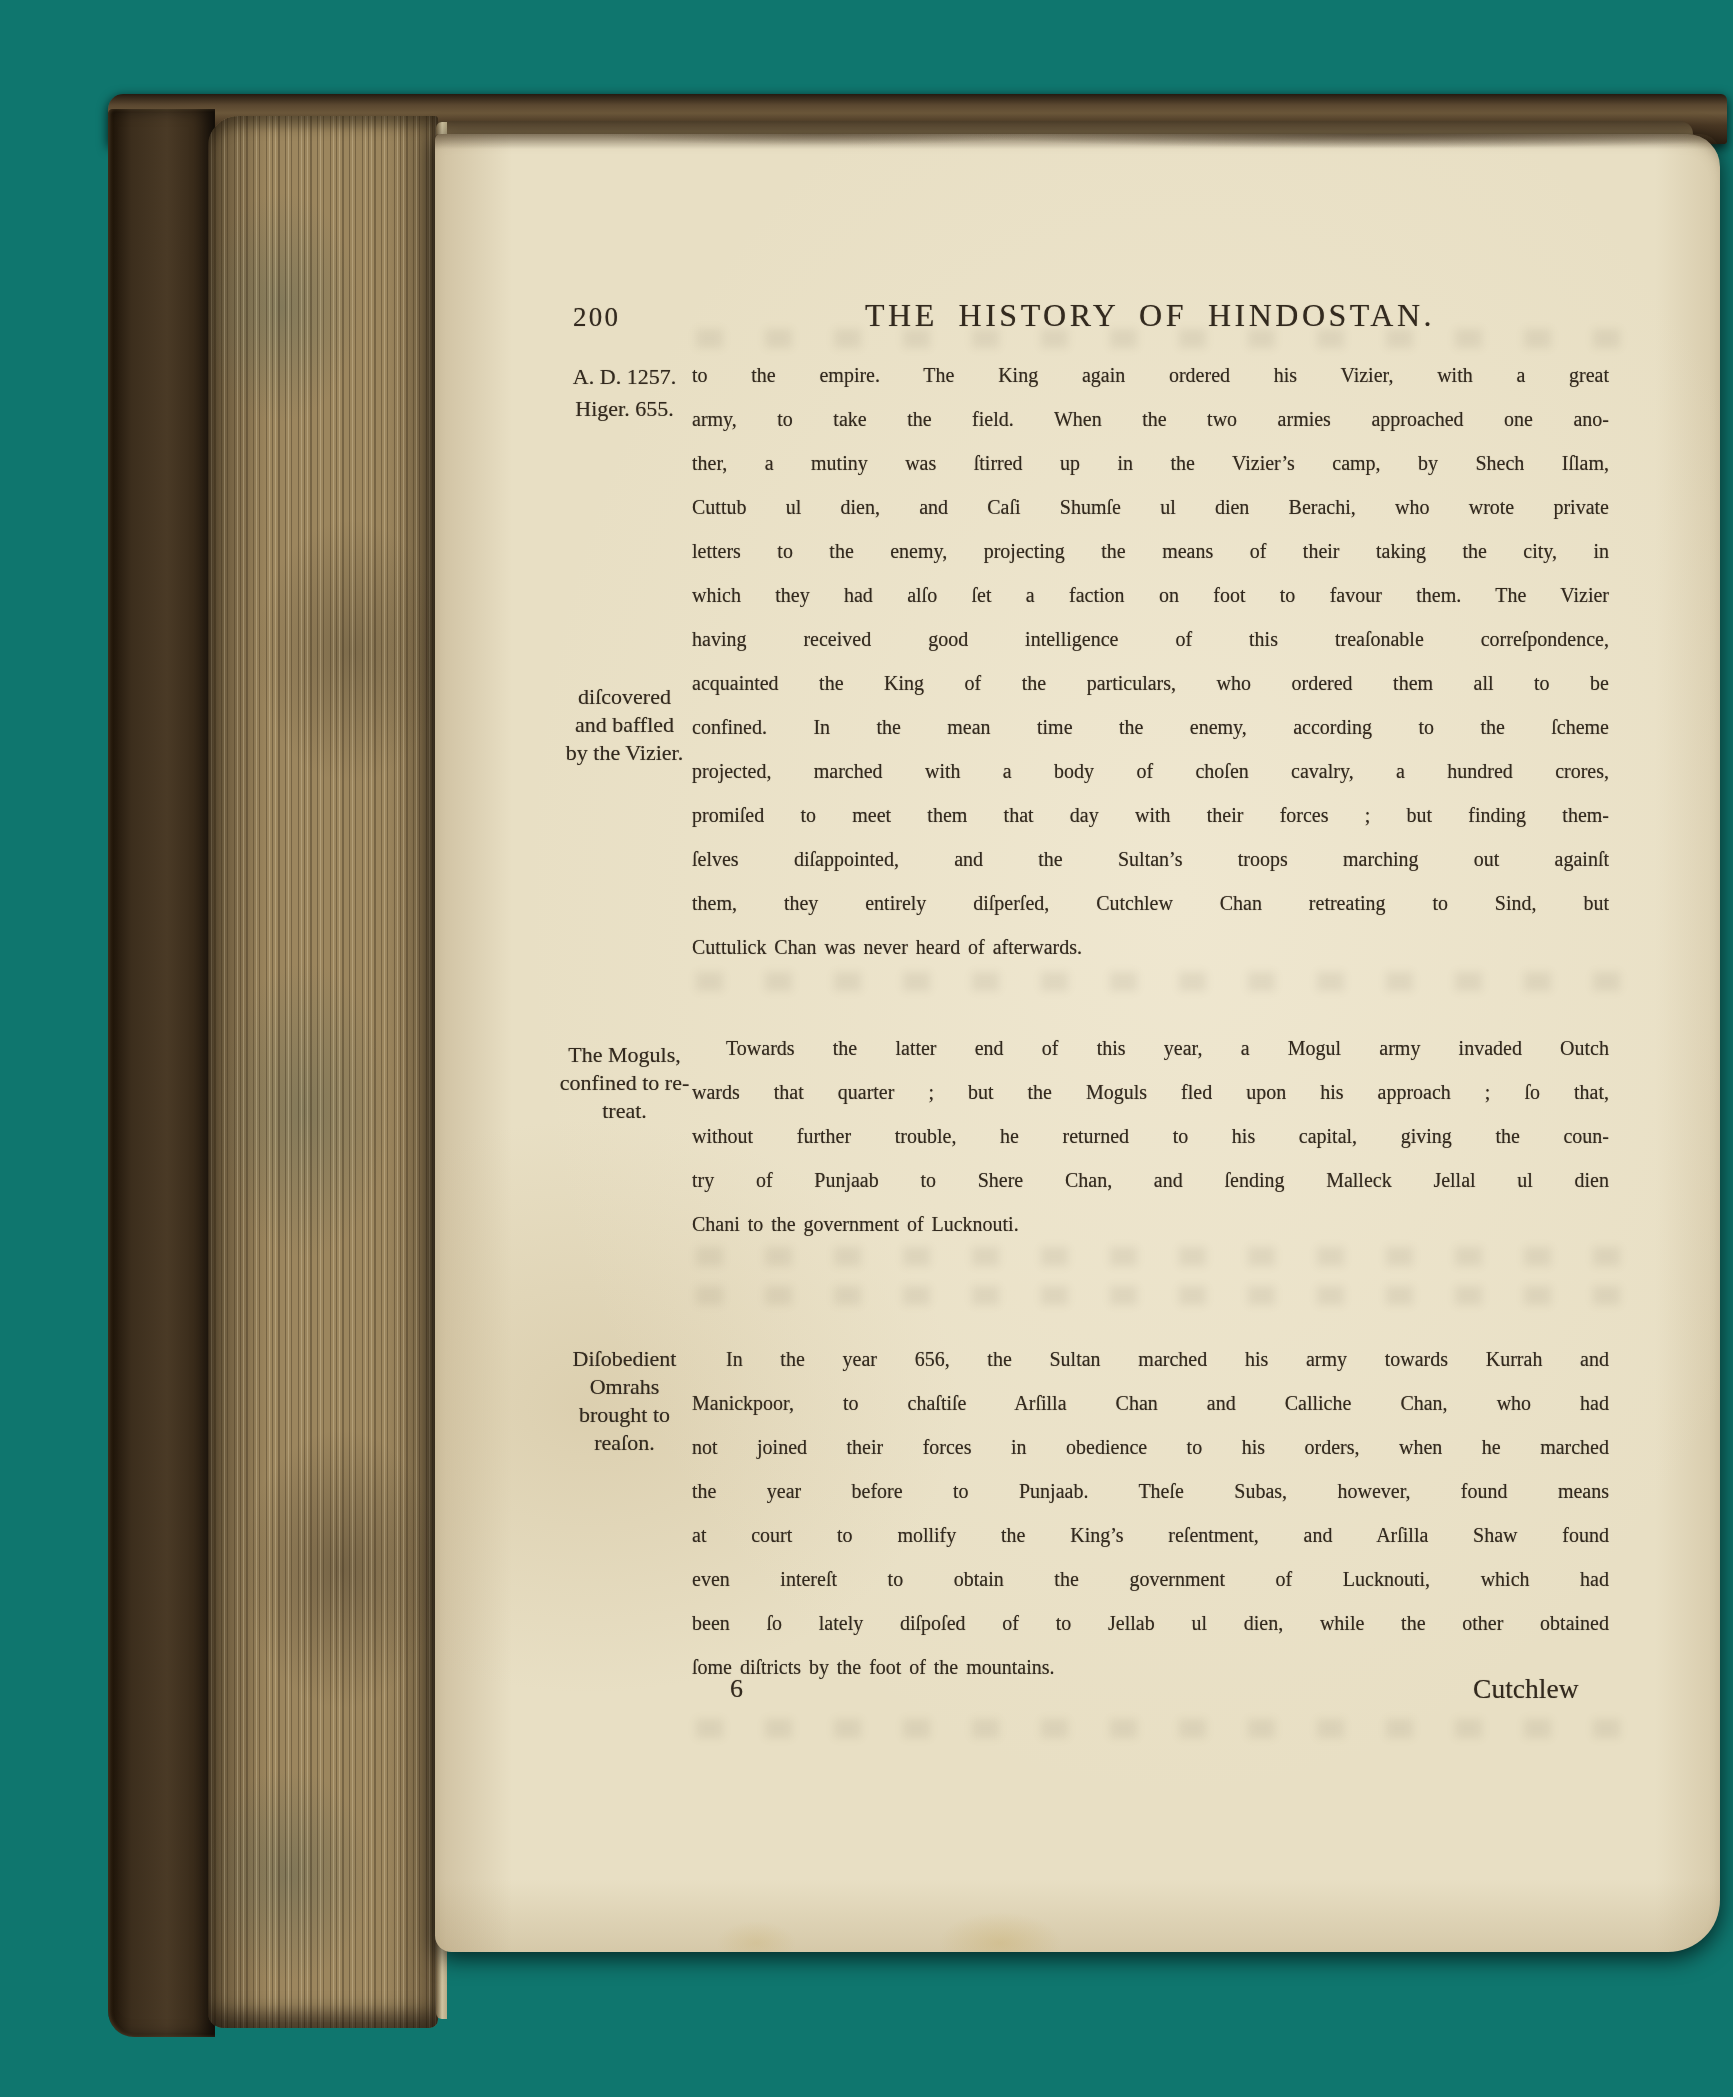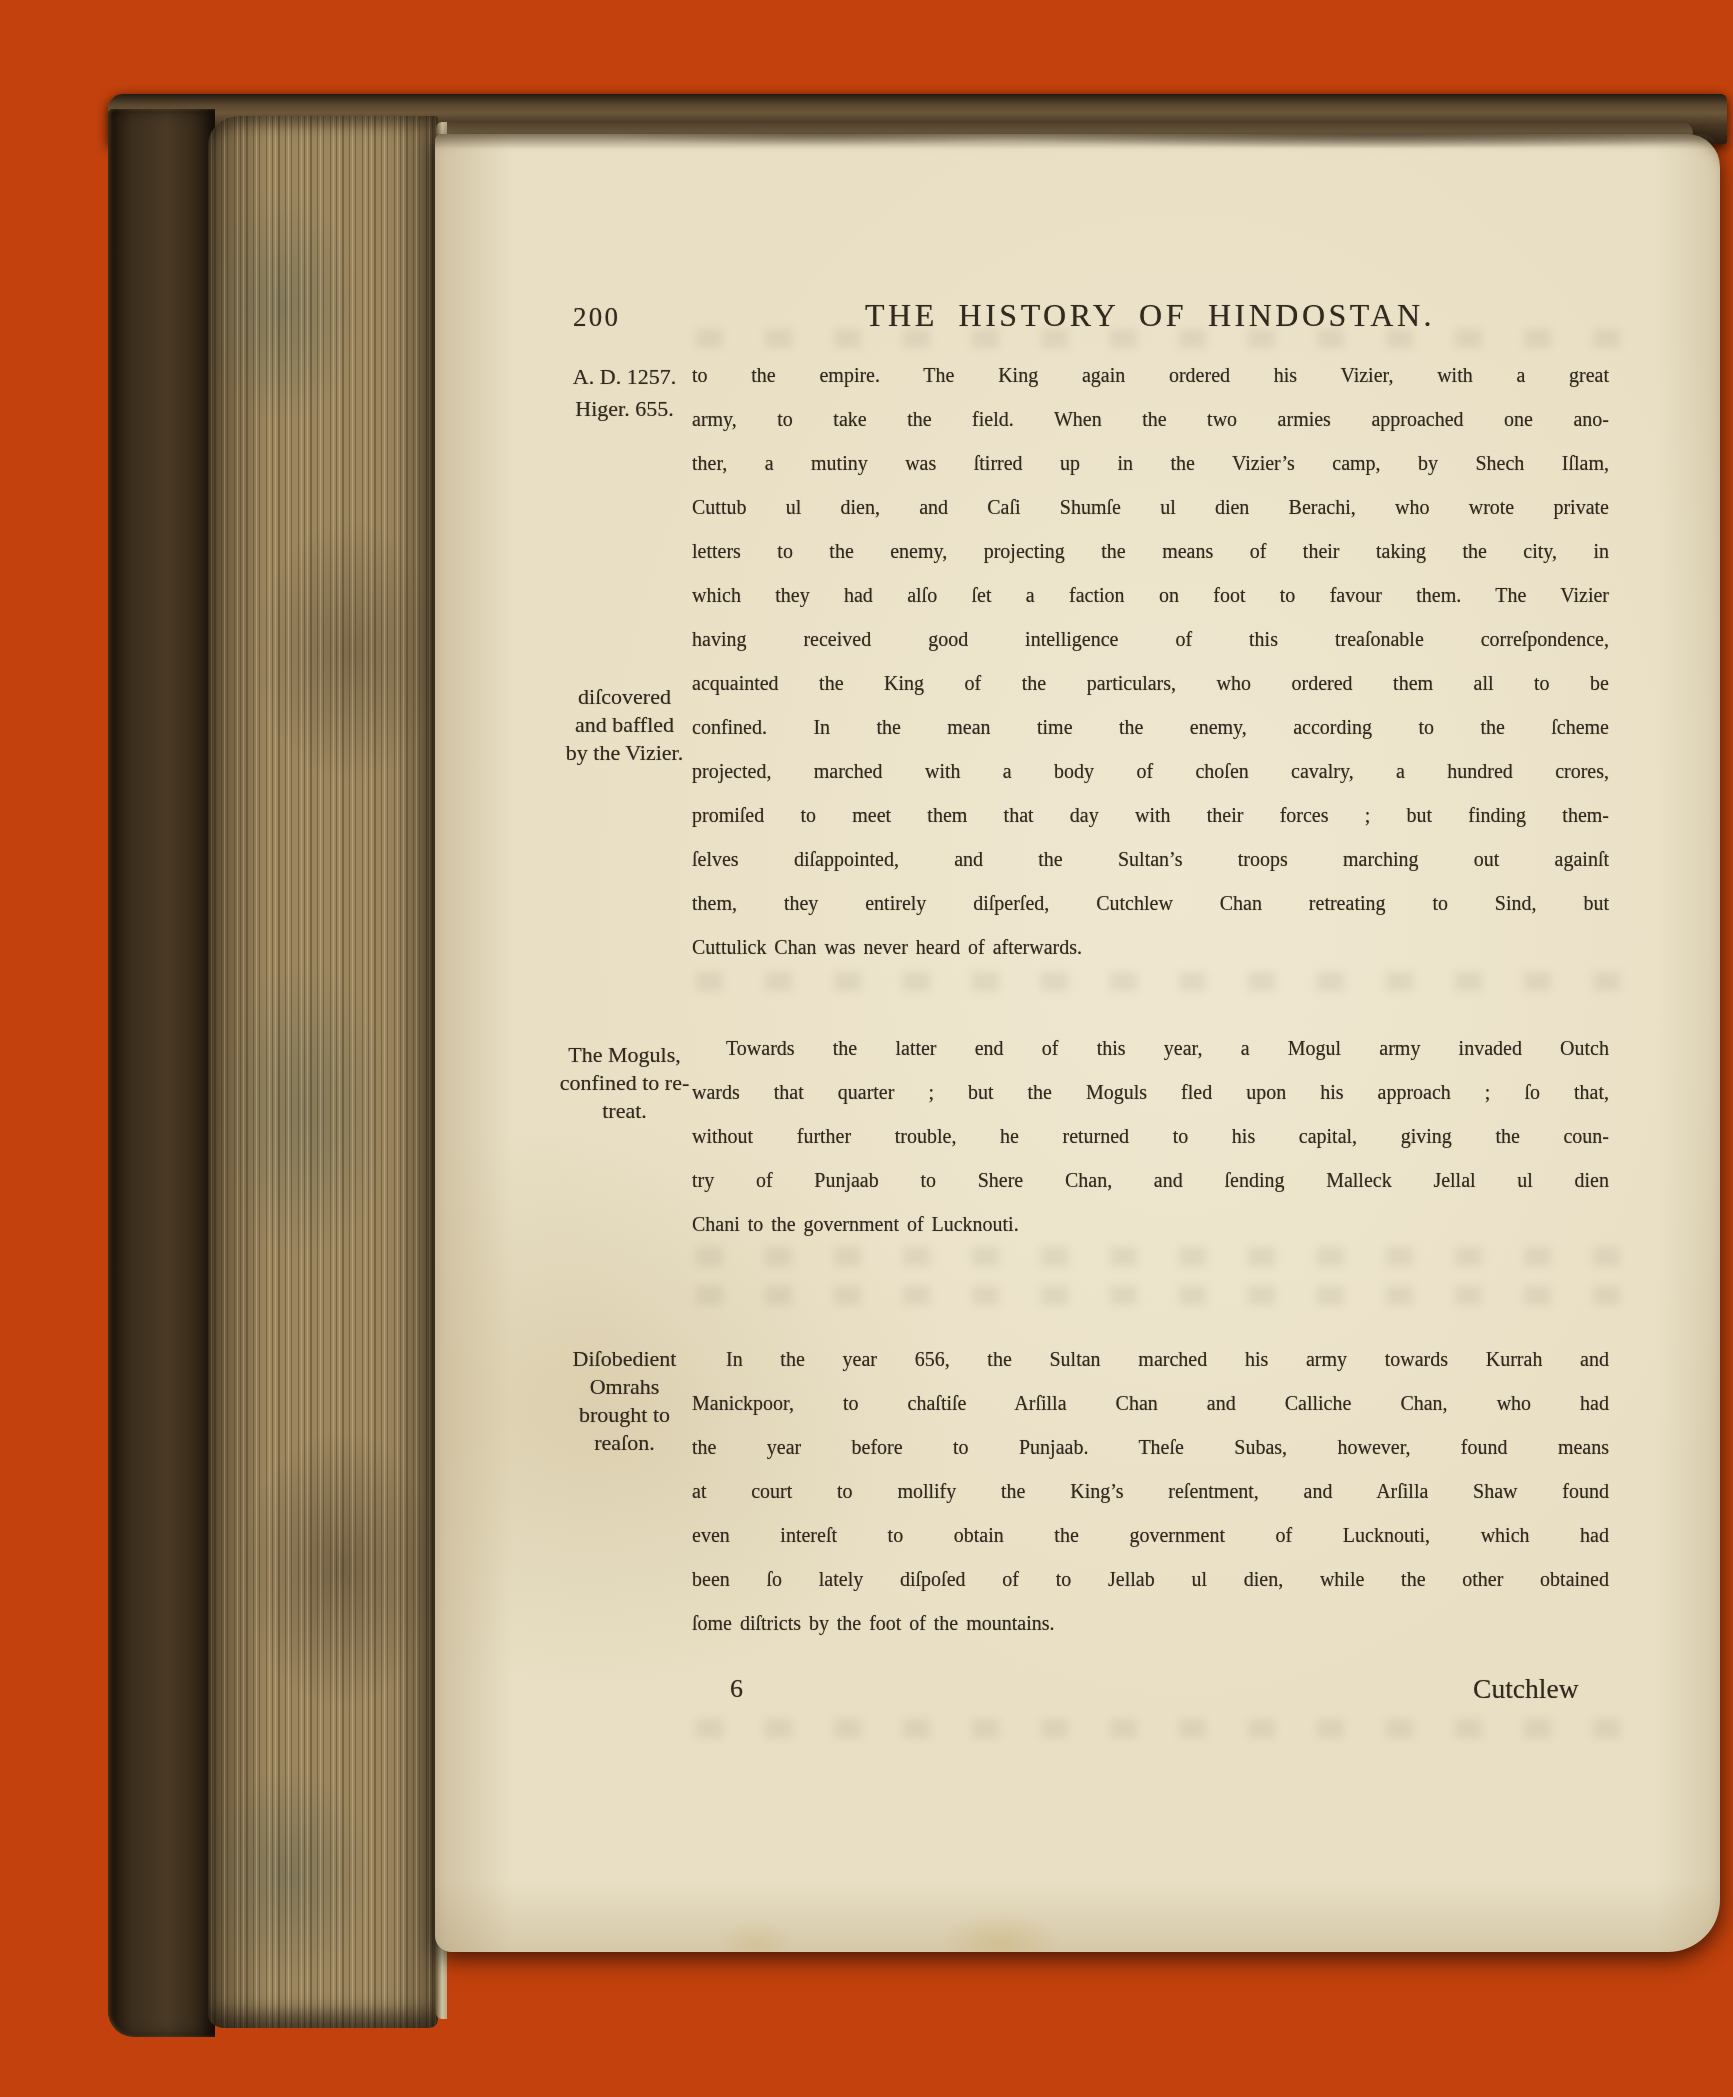--- a/index.html
+++ b/index.html
@@ -1,18 +1,18 @@
 <!DOCTYPE html>
 <html style="font-size:9.4px"><head>
 <meta charset="utf-8">
 <style>
   html,body{margin:0;padding:0;background:#060402;}
   body{width:1734px;height:2097px;position:relative;overflow:hidden;
        font-family:"Liberation Serif","DejaVu Serif",serif;}
-  .scene{position:absolute;inset:0;background:#c2410c;}
+  .scene{position:absolute;inset:0;background:#0f766e;}
 
   
   .cover-top{position:absolute;left:108px;top:94px;width:1619px;height:50px;z-index:1;
     background:linear-gradient(180deg,#241a10 0%,#5a4730 22%,#6b573a 38%,#4a3824 62%,#2b1f12 100%);
     border-radius:15.2px 5.9px 2.3px 2.3px;
     box-shadow:0 3.5px 10.5px rgba(0,0,0,.8);}
   .cover-left{position:absolute;left:108px;top:109px;width:107px;height:1928px;z-index:1;
     background:linear-gradient(90deg,#191006 0%,#3c2e1d 22%,#4a3a26 55%,#33261610 80%,#241a10 100%);
     background-color:#3a2c1b;
     border-radius:4.7px 0 0 26px;
@@ -149,20 +149,21 @@
     <div class="textblock para-2 ink">
         <div class="line indent">Towards the latter end of this year,  a Mogul army invaded Outch</div>
         <div class="line">wards that quarter ;  but the Moguls fled upon his approach ;  ſo that,</div>
         <div class="line">without further trouble,  he returned to his capital,  giving the coun-</div>
         <div class="line">try of Punjaab to Shere Chan,  and ſending Malleck Jellal ul dien</div>
         <div class="line last">Chani to the government of Lucknouti.</div>
       </div>
     <div class="textblock para-3 ink">
         <div class="line indent">In the year 656,  the Sultan marched his army towards Kurrah and</div>
         <div class="line">Manickpoor, to chaſtiſe Arſilla Chan and Calliche Chan,  who had</div>
+        <div class="line">not joined their forces in obedience to his orders,  when he marched</div>
         <div class="line">the year before to Punjaab.   Theſe Subas,  however,  found means</div>
         <div class="line">at court to mollify the King’s reſentment,  and Arſilla Shaw found</div>
         <div class="line">even intereſt to obtain the government of Lucknouti,  which had</div>
         <div class="line">been ſo lately diſpoſed of to Jellab ul dien,  while the other obtained</div>
         <div class="line last">ſome diſtricts by the foot of the mountains.</div>
       </div>
 
     <div class="footer-row">
       <span class="signature-mark ink">6</span>
       <span class="catchword ink">Cutchlew</span>

